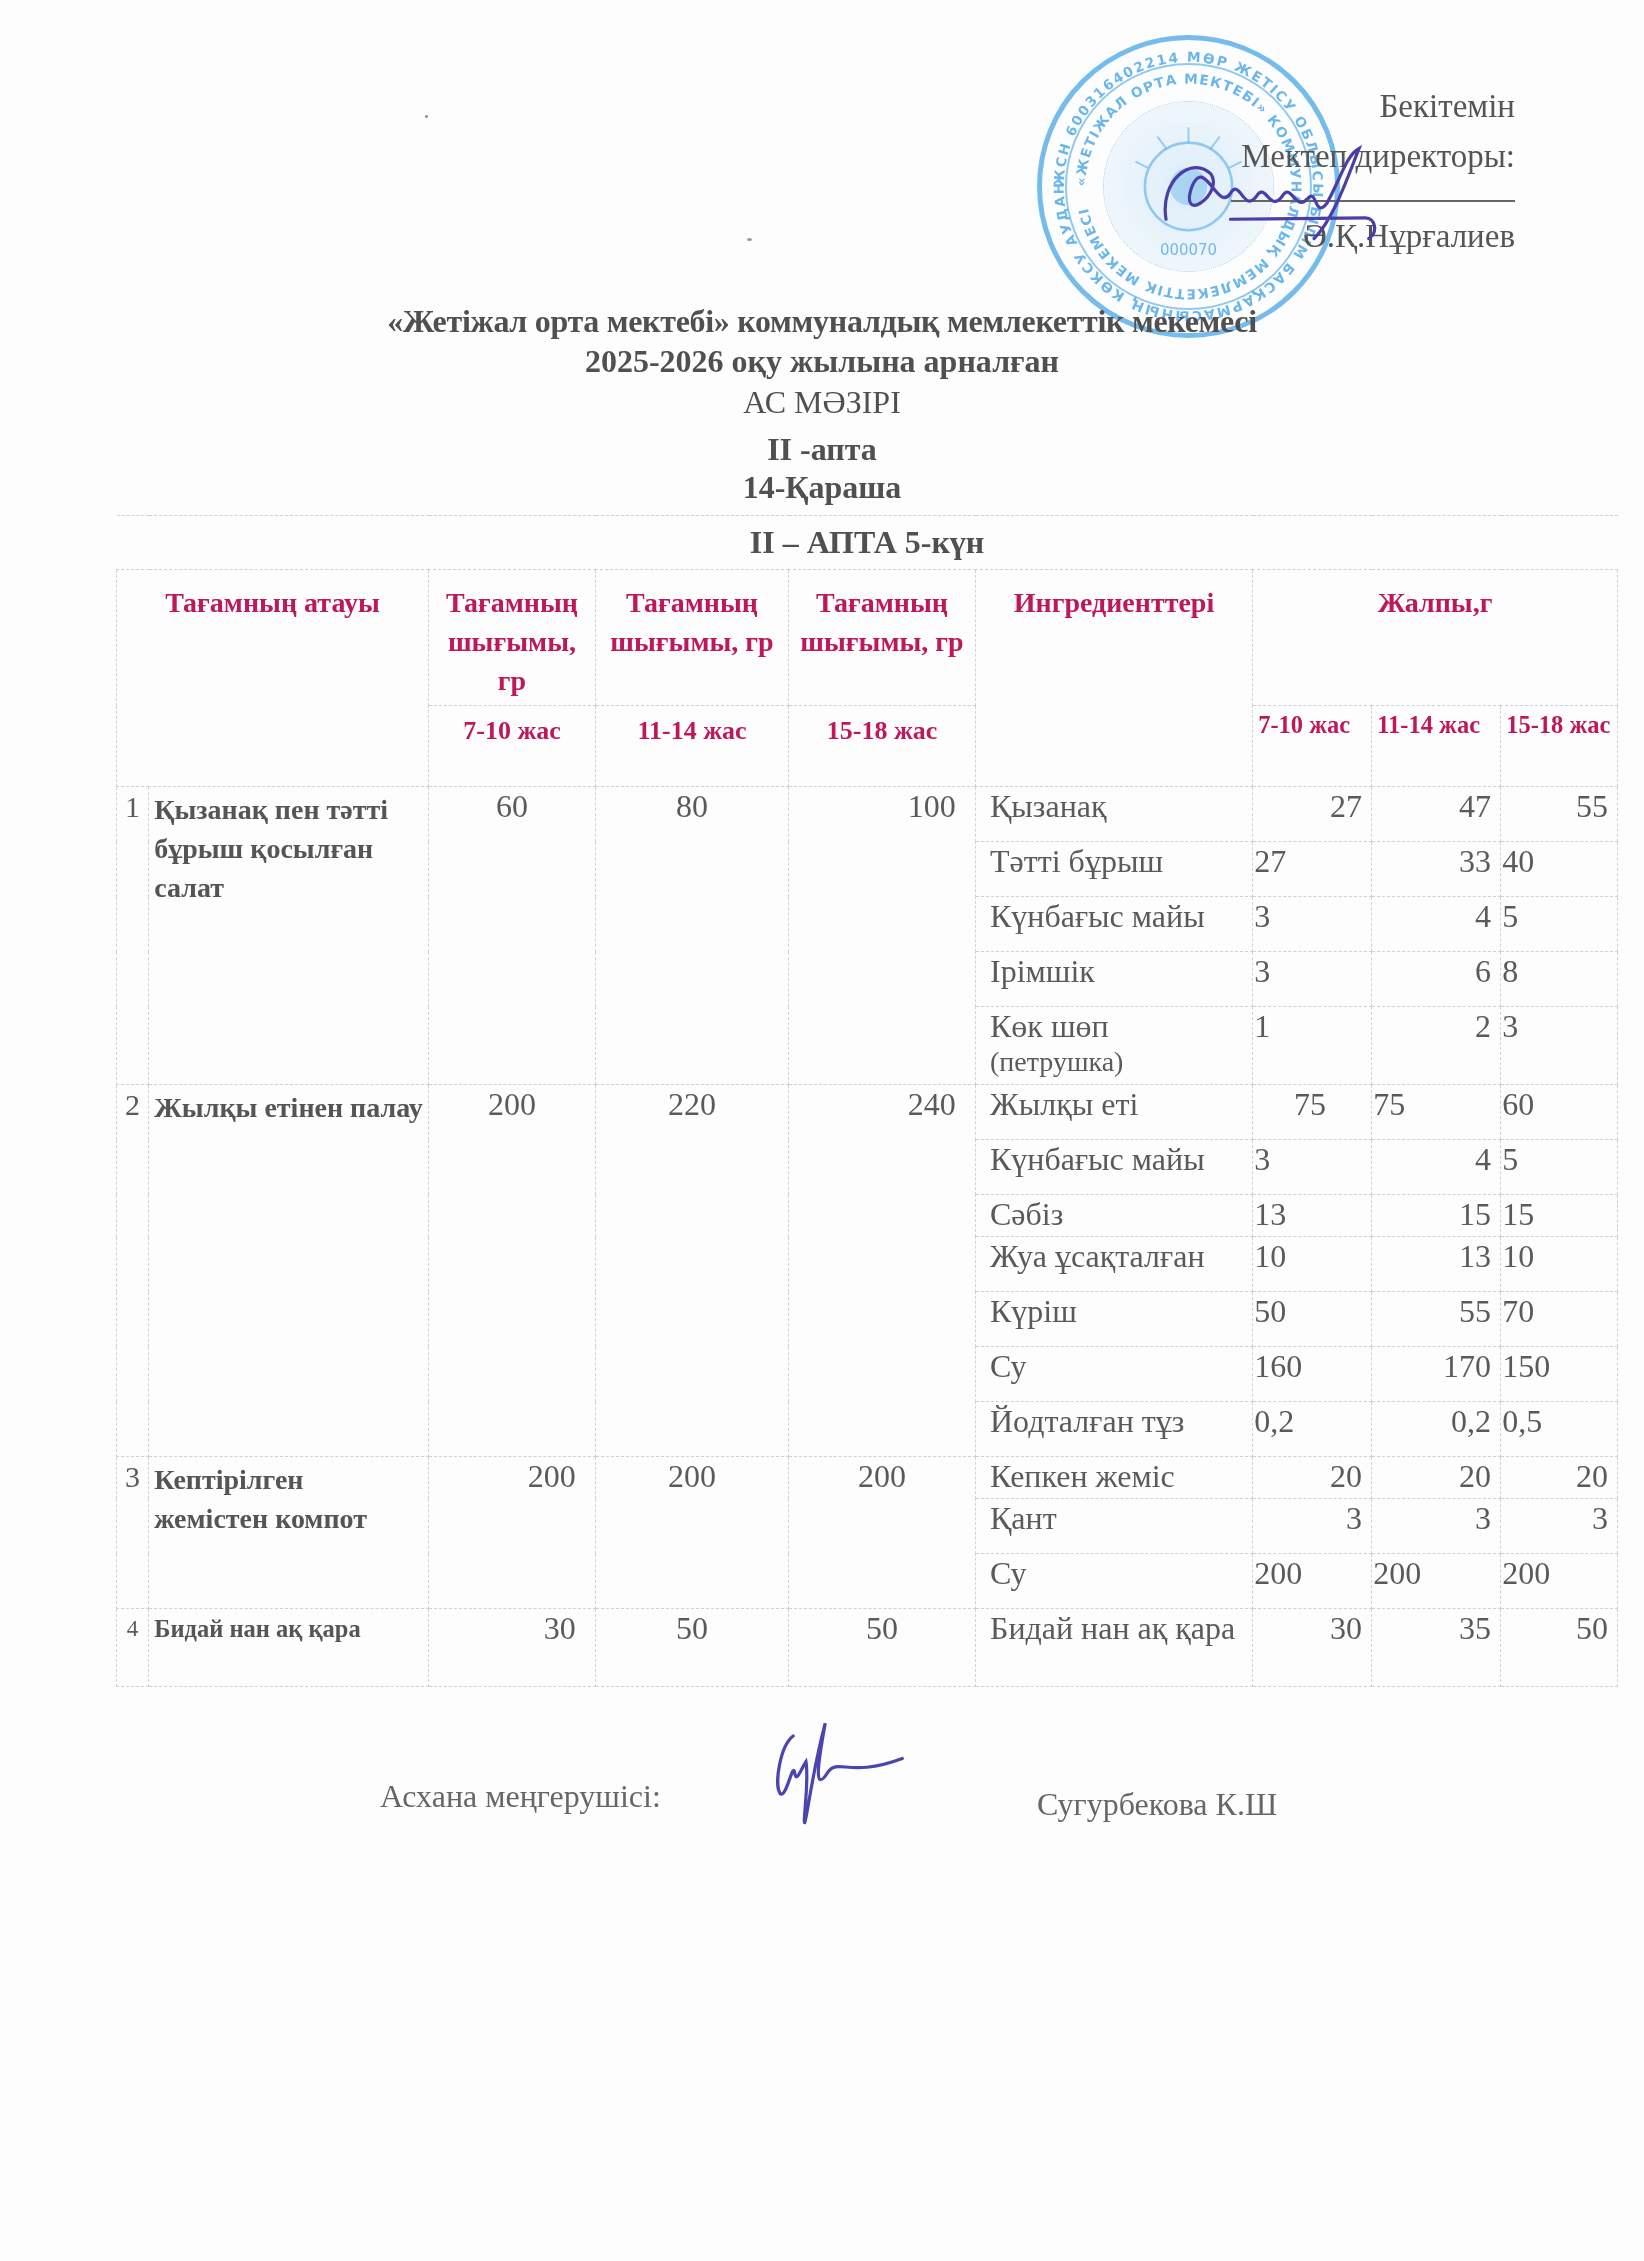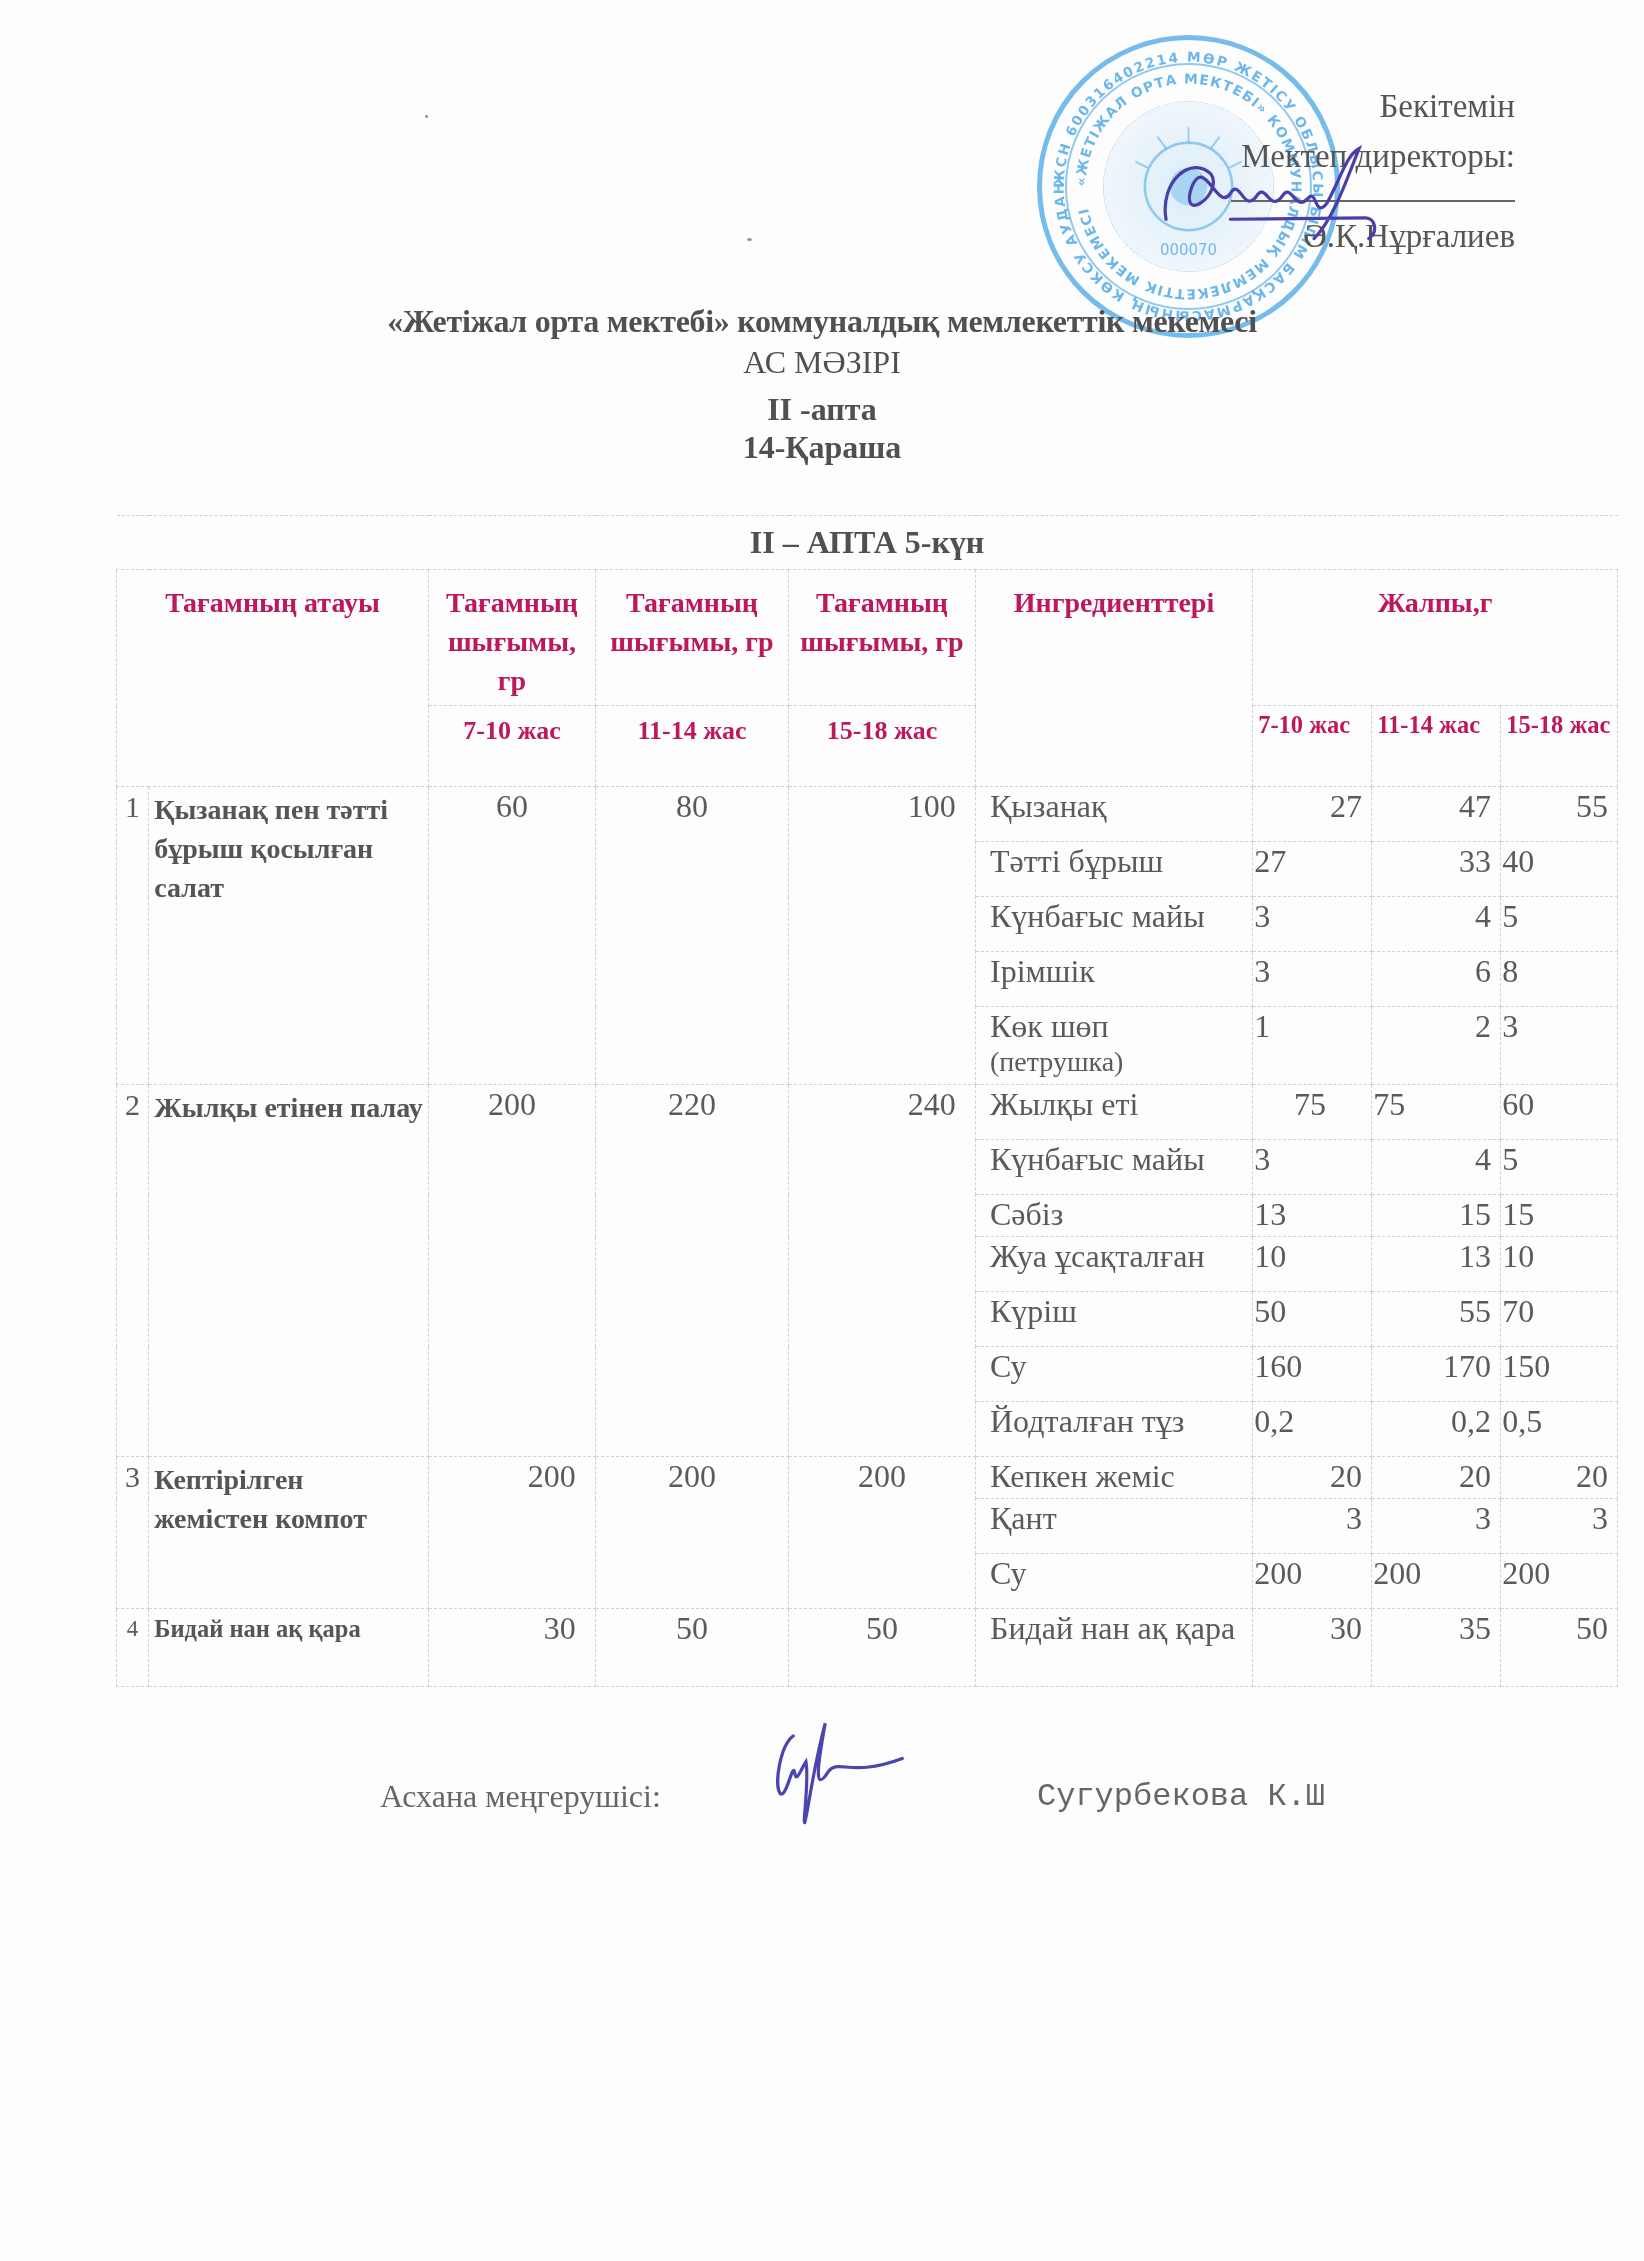--- a/index.html
+++ b/index.html
@@ -49,21 +49,21 @@
   .menu-table td.amt { font-size: 32px; text-align: right; padding-right: 9px; }
   .menu-table td.amt.c { text-align: center; }
   .menu-table td.amt.l { text-align: left; padding-left: 1.3px; }
   .ing-row td.ing, .ing-row td.amt { height: 54px; }
   .ing-row.tall td.ing, .ing-row.tall td.amt { height: 77px; }
   .ing-row.short td.ing, .ing-row.short td.amt { height: 41px; }
 
   
   .footer { position: absolute; top: 1778px; left: 380px; width: 966px; font-size: 32px; color: #666; }
   .footer .role { position:absolute; left: 0; top: 0; }
-  .footer .name { position:absolute; left: 657px; top: 0; font-family: Liberation Mono, monospace; }
+  .footer .name { position:absolute; left: 657px; top: 8px; }
   .footer .sig { position:absolute; left: 387px; top: -58px; width: 155px; height: 122px; }
 
   .speck { position:absolute; width:2.6px; height:2.6px; background:#999; border-radius:50%; }
 </style>
 </head>
 <body>
 
 <div class="stamp">
   <div class="ring2"></div>
   <div class="ring3"></div>
@@ -100,20 +100,21 @@
 
 <svg class="director-sig" viewBox="0 0 360 160">
   <path d="M20 120 C 10 60, 60 20, 90 50 C 110 80, 40 130, 60 70 C 80 20, 100 110, 120 80 C 135 55, 140 110, 160 85 C 175 60, 180 110, 200 85 C 215 60, 220 110, 240 88 C 255 70, 250 120, 270 95 C 290 60, 300 20, 320 10 C 300 60, 280 120, 250 150 M 120 120 L 330 118 C 345 118, 350 140, 335 150" fill="none" stroke="#4a3fa8" stroke-width="5" stroke-linecap="round"></path>
 </svg>
 
 <div class="speck" style="left:425px; top:115px;"></div>
 <div class="speck" style="left:747px; top:238px; width:5.2px; height:3.2px;"></div>
 
 <div class="titles">
   <div class="t1">«Жетіжал орта мектебі» коммуналдық мемлекеттік мекемесі</div>
+  <div class="t2">2025-2026 оқу жылына арналған</div>
   <div class="t3">АС МӘЗІРІ</div>
   <div class="t4">II -апта</div>
   <div class="t5">14-Қараша</div>
 </div>
 
 <table class="menu-table">
   <colgroup>
     <col style="width:32px">
       <col style="width:280px">
       <col style="width:167px">

